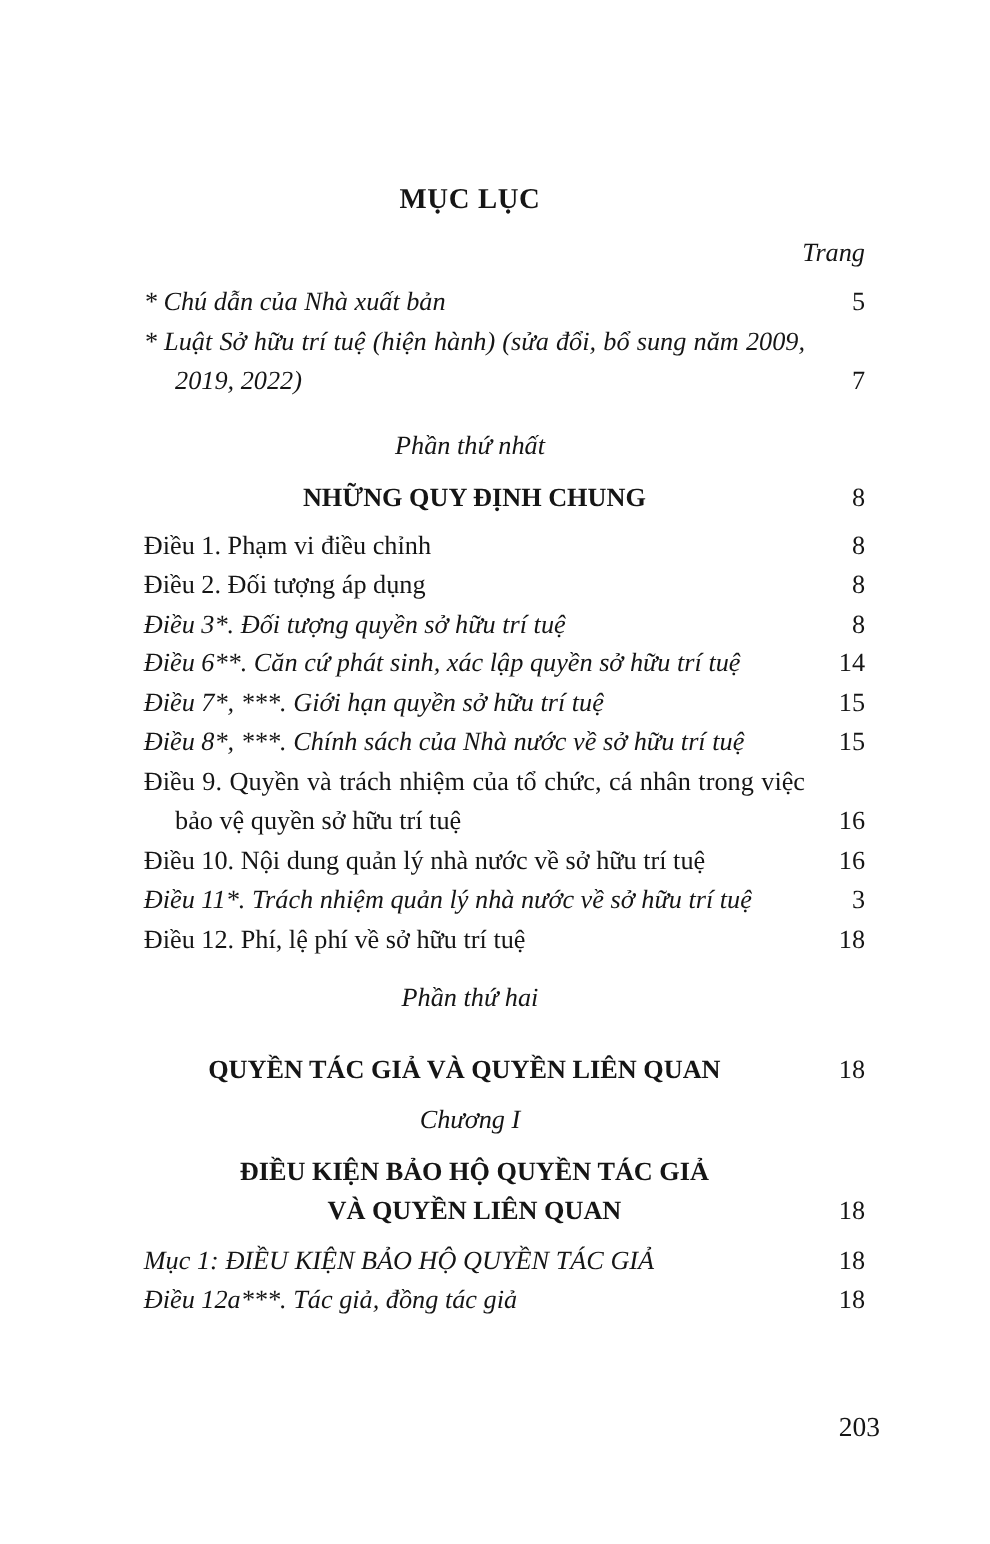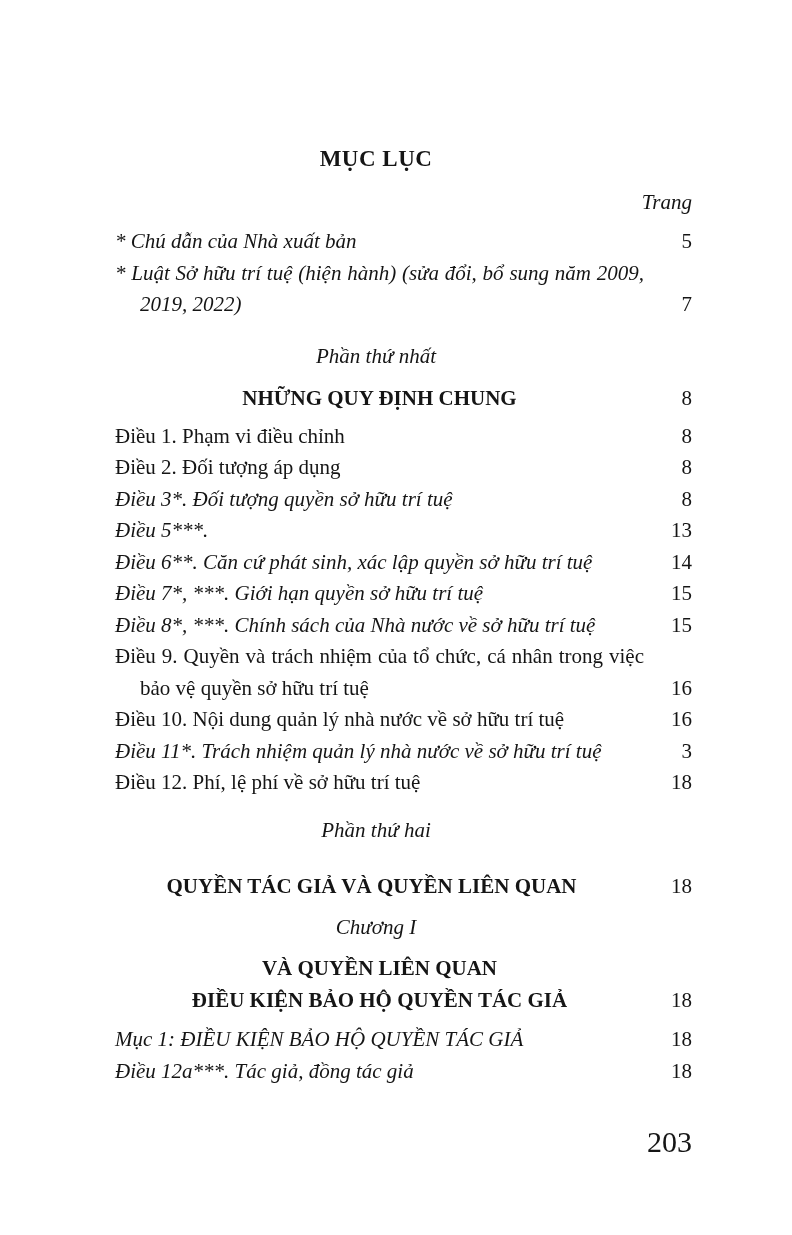--- a/index.html
+++ b/index.html
@@ -50,22 +50,22 @@
   .part-label  { margin-top: 20px; margin-bottom: 11px; }
   .part-label-2{ margin-top: 16px; margin-bottom: 25px; }
   .chap-label  { margin-top: 0;   margin-bottom: 10px; }
   .head-row    { margin-bottom: 6px; }
   .head-row-2  { margin-bottom: 9px; gap: 16px; }
   .head-row-3  { margin-bottom: 8px; }
   .line-block span { display: block; }
   .footer-pagenum {
     position: absolute;
     top: 1126px;
-    right: 100px;
-    font-size: 30px;
+    right: 88px;
+    font-size: 22px;
     line-height: 31px;
   }
 </style>
 </head>
 <body>
 
 <div class="page">
 
   <div class="doc-title">MỤC LỤC</div>
 
@@ -97,24 +97,20 @@
     <span class="txt">Điều 2. Đối tượng áp dụng</span>
     <span class="pg">8</span>
   </div>
 
   <div class="row">
     <span class="txt italic">Điều 3*. Đối tượng quyền sở hữu trí tuệ</span>
     <span class="pg">8</span>
   </div>
 
 
-  <div class="row">
-    <span class="txt italic">Điều 5***.</span>
-    <span class="pg">13</span>
-  </div>
 
   <div class="row">
     <span class="txt italic">Điều 6**. Căn cứ phát sinh, xác lập quyền sở hữu trí tuệ</span>
     <span class="pg">14</span>
   </div>
 
   <div class="row">
     <span class="txt italic">Điều 7*, ***. Giới hạn quyền sở hữu trí tuệ</span>
     <span class="pg">15</span>
   </div>
@@ -148,22 +144,22 @@
 
   <div class="row head-row-2">
     <span class="txt bold center">QUYỀN TÁC GIẢ VÀ QUYỀN LIÊN QUAN</span>
     <span class="pg">18</span>
   </div>
 
   <div class="center-label chap-label">Chương I</div>
 
   <div class="row head-row-3">
     <span class="txt bold center line-block">
+        <span>ĐIỀU KIỆN BẢO HỘ QUYỀN TÁC GIẢ</span>
         <span>VÀ QUYỀN LIÊN QUAN</span>
-        <span>ĐIỀU KIỆN BẢO HỘ QUYỀN TÁC GIẢ</span>
       </span>
     <span class="pg">18</span>
   </div>
 
   <div class="row">
     <span class="txt italic">Mục 1: ĐIỀU KIỆN BẢO HỘ QUYỀN TÁC GIẢ</span>
     <span class="pg">18</span>
   </div>
 
   <div class="row">

